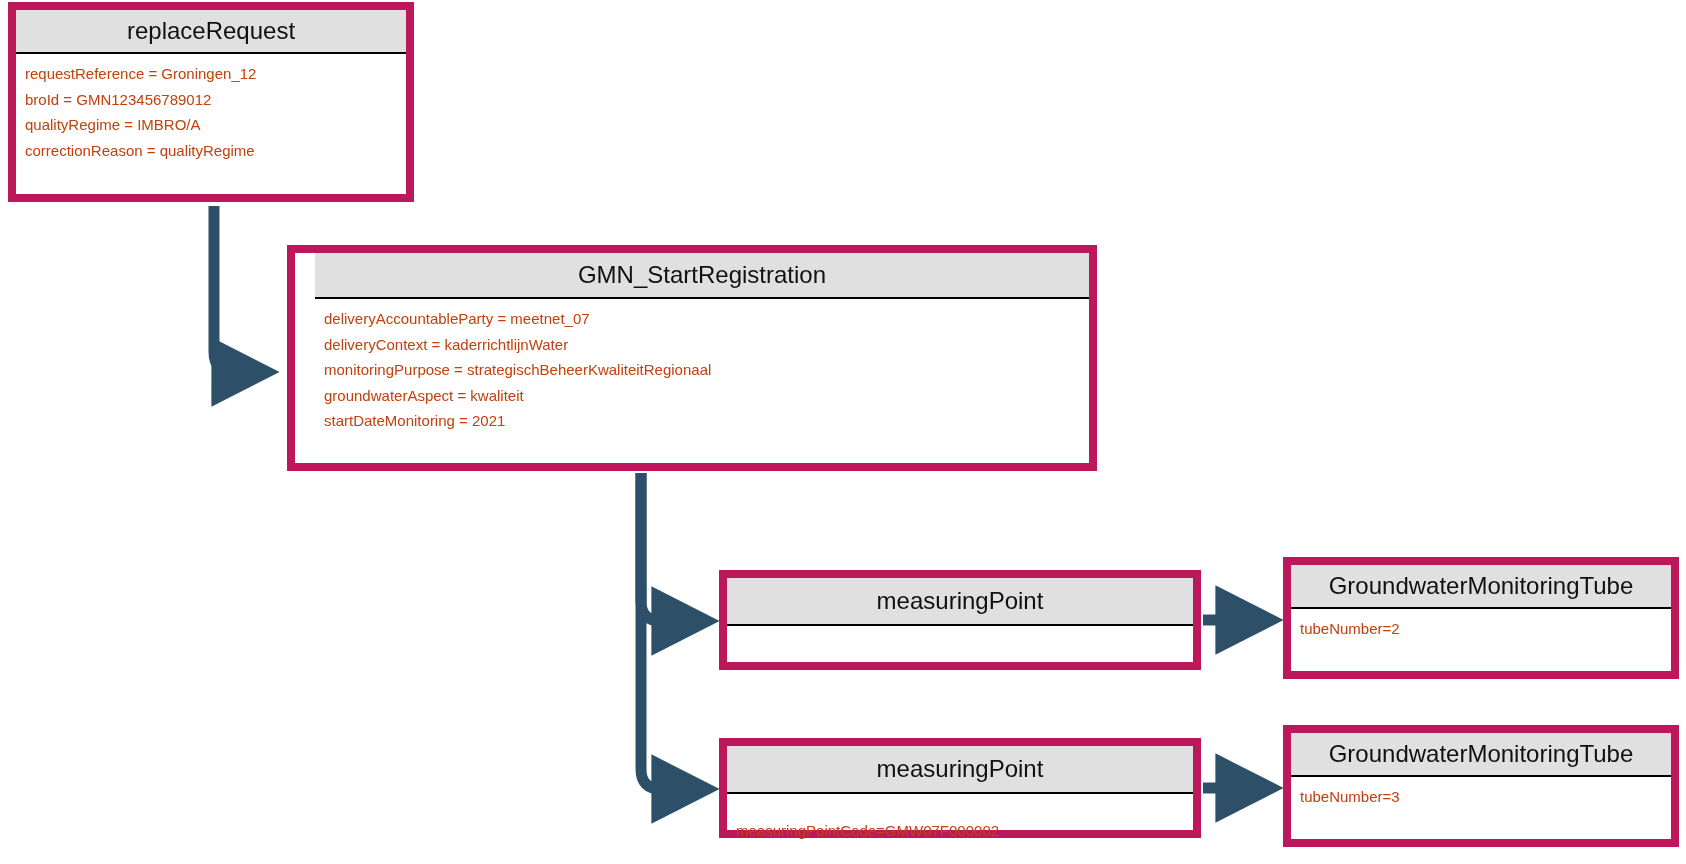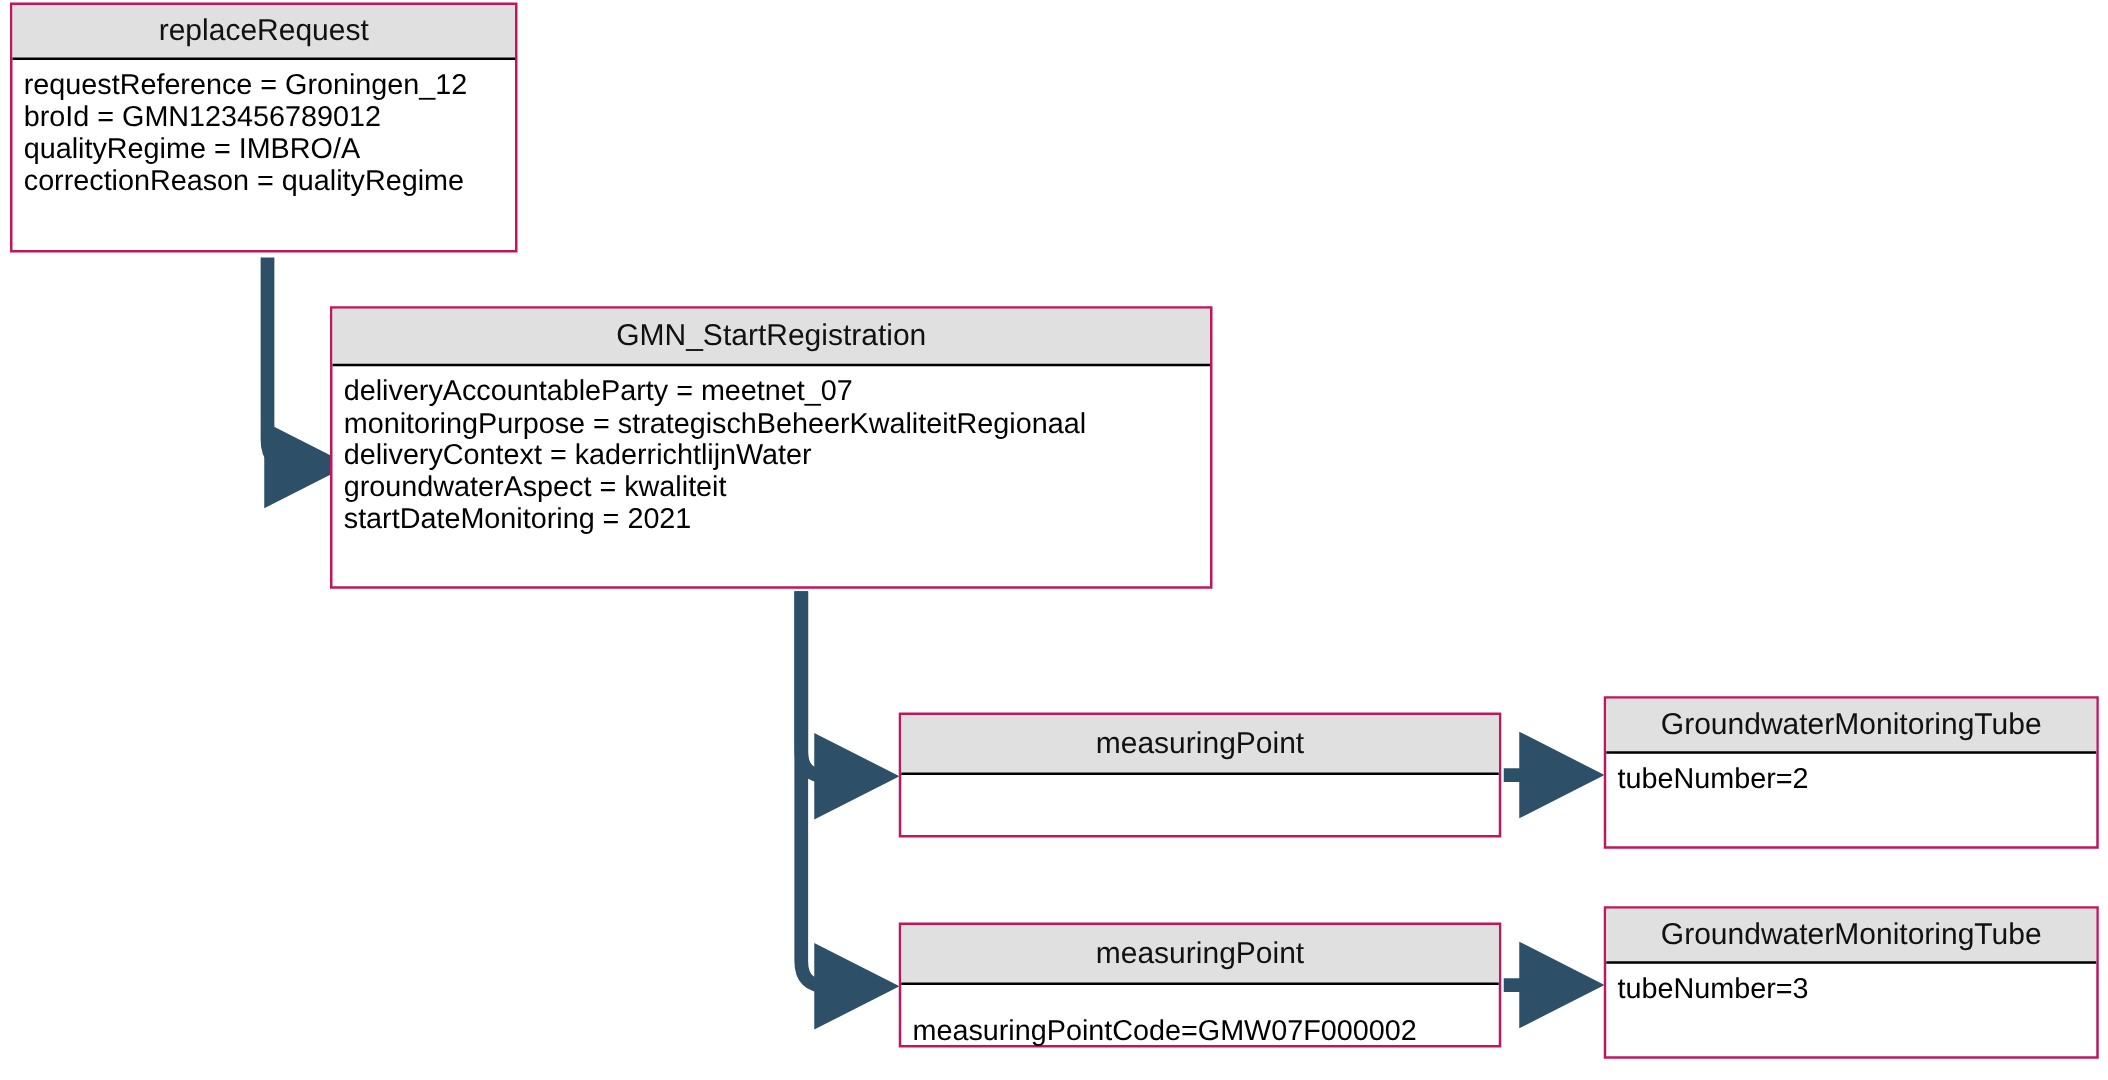--- a/index.html
+++ b/index.html
@@ -23,50 +23,50 @@
     position: absolute;
     left: 0;
     top: 0;
     width: 1686px;
     height: 864px;
     pointer-events: none;
   }
   .node {
     position: absolute;
     box-sizing: border-box;
-    border: 2px solid #be185d;
+    border: 8px solid #be185d;
     background: #ffffff;
   }
   .node-title {
     box-sizing: border-box;
     background: #e0e0e0;
     border-bottom: 2px solid #000000;
     text-align: center;
     font-size: 24px;
     line-height: 1.0;
     color: #111111;
     white-space: nowrap;
     overflow: hidden;
   }
   .node-body {
     box-sizing: border-box;
     padding: 7px 9px 8px 9px;
-    font-size: 23px;
+    font-size: 15px;
     line-height: 25.6px;
-    color: #000000;
+    color: #c2410c;
   }
   .attr {
     white-space: nowrap;
   }
 
   
   #node-replace-request      { left: 8px;    top: 2px;   width: 406px; height: 200px; }
   #node-replace-request .node-title { height: 44px; padding-top: 9px; }
 
-  #node-gmn-start            { left: 264px;  top: 245px; width: 706px; height: 226px; }
+  #node-gmn-start            { left: 287px;  top: 245px; width: 810px; height: 226px; padding-left: 20px; }
   #node-gmn-start .node-title { height: 46px; padding-top: 10px; }
 
   #node-measuring-point-1    { left: 719px;  top: 570px; width: 482px; height: 100px; }
   #node-measuring-point-1 .node-title { height: 48px; padding-top: 11px; }
   #node-measuring-point-1 .node-body { padding-top: 8px; }
 
   #node-measuring-point-2    { left: 719px;  top: 738px; width: 482px; height: 100px; }
   #node-measuring-point-2 .node-title { height: 48px; padding-top: 11px; }
   #node-measuring-point-2 .node-body { padding-top: 24px; }
 
@@ -106,22 +106,22 @@
       <div class="attr">broId = GMN123456789012</div>
       <div class="attr">qualityRegime = IMBRO/A</div>
       <div class="attr">correctionReason = qualityRegime</div>
     </div>
   </div>
 
   <div class="node" id="node-gmn-start">
     <div class="node-title">GMN_StartRegistration</div>
     <div class="node-body">
       <div class="attr">deliveryAccountableParty = meetnet_07</div>
+      <div class="attr">deliveryContext = kaderrichtlijnWater</div>
       <div class="attr">monitoringPurpose = strategischBeheerKwaliteitRegionaal</div>
-      <div class="attr">deliveryContext = kaderrichtlijnWater</div>
       <div class="attr">groundwaterAspect = kwaliteit</div>
       <div class="attr">startDateMonitoring = 2021</div>
     </div>
   </div>
 
   <div class="node" id="node-measuring-point-1">
     <div class="node-title">measuringPoint</div>
   </div>
 
   <div class="node" id="node-measuring-point-2">

